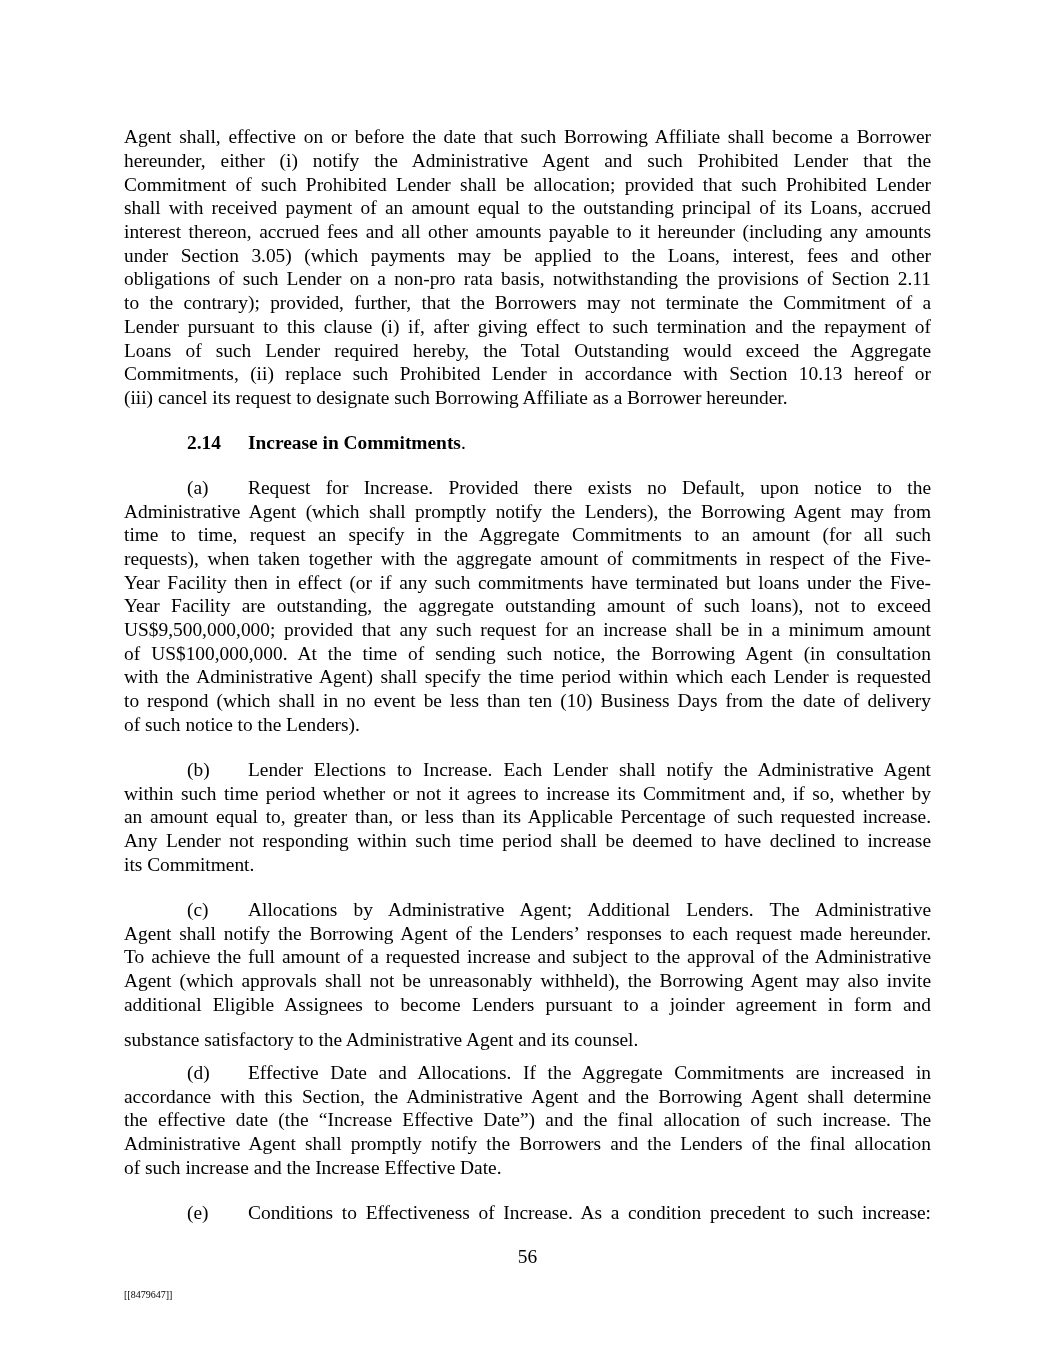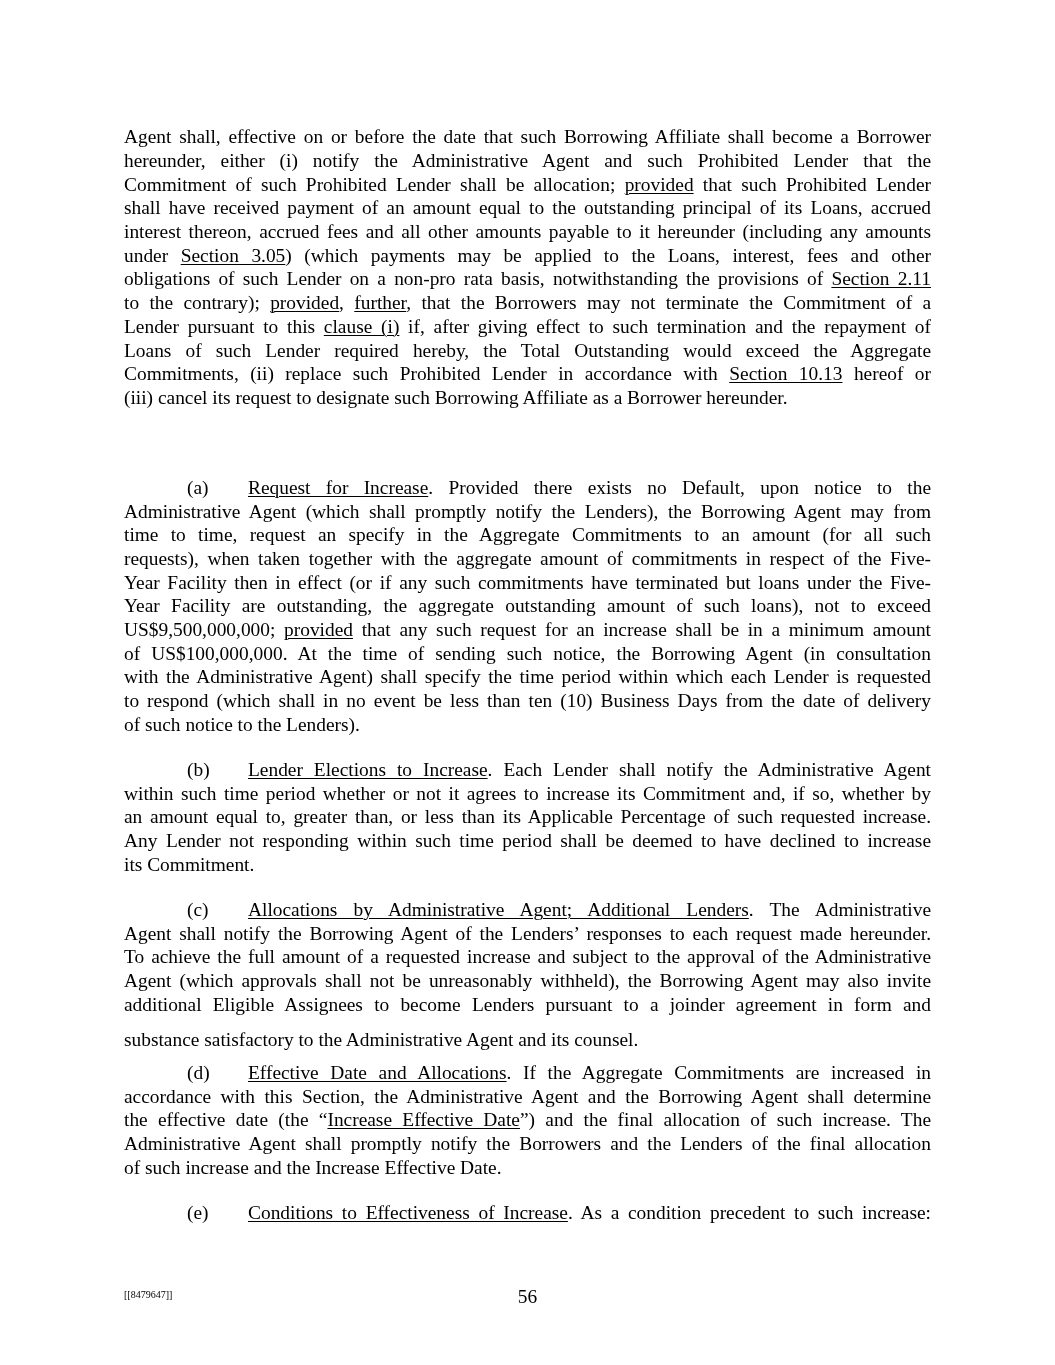--- a/index.html
+++ b/index.html
@@ -3,47 +3,50 @@
 <meta charset="utf-8">
 <style>
   html, body { margin: 0; padding: 0; background: #ffffff; }
   body { width: 1055px; height: 1365px; position: relative; overflow: hidden;
          font-family: "Liberation Serif", serif; color: #000; }
   .page { position: absolute; left: 0; top: 0; width: 940px; height: 1365px; }
   .ln { position: absolute; left: 124px; width: 807px; font-size: 19.4px; line-height: 24px;
         white-space: nowrap; text-align: justify; text-align-last: justify; }
   .ln.last { text-align-last: left; }
   .ln.ind { left: 187px; width: 744px; }
-  .u { text-decoration: underline; text-underline-offset: 2px; text-decoration-thickness: 1px; }
+  .u { text-underline-offset: 2px; text-decoration-thickness: 1px; }
   .lbl { display: inline-block; width: 61px; text-align: left; }
   .head { position: absolute; left: 187px; font-size: 19.4px; line-height: 24px; font-weight: bold; white-space: nowrap; }
   .head .num { display: inline-block; width: 61px; }
-  .pno { position: absolute; top: 1245px; left: 0; width: 1055px; text-align: center; font-size: 19.4px; line-height: 24px; margin-top: 40px; }
+  .pno { position: absolute; top: 1245px; left: 0; width: 1055px; text-align: center; font-size: 19.4px; line-height: 24px; }
   .docid { position: absolute; top: 1289px; left: 124px; font-size: 10px; line-height: 12px; text-align: center; }
 </style>
 </head>
 <body>
 
 <div class="page">
 
   <div>
     <div class="ln" style="top:125px">Agent shall, effective on or before the date that such Borrowing Affiliate shall become a Borrower</div>
     <div class="ln" style="top:149px">hereunder, either (i) notify the Administrative Agent and such Prohibited Lender that the</div>
     <div class="ln" style="top:173px"><span>Commitment of such Prohibited Lender shall be allocation; </span><span class="u">provided</span><span> that such Prohibited Lender</span></div>
-    <div class="ln" style="top:196px">shall have received payment of an amount equal to the outstanding principal of its Loans, accrued</div>
+    <div class="ln" style="top:196px">shall with received payment of an amount equal to the outstanding principal of its Loans, accrued</div>
     <div class="ln" style="top:220px">interest thereon, accrued fees and all other amounts payable to it hereunder (including any amounts</div>
     <div class="ln" style="top:244px"><span>under </span><span class="u">Section 3.05</span><span>) (which payments may be applied to the Loans, interest, fees and other</span></div>
     <div class="ln" style="top:267px"><span>obligations of such Lender on a non-pro rata basis, notwithstanding the provisions of </span><span class="u">Section 2.11</span></div>
     <div class="ln" style="top:291px"><span>to the contrary); </span><span class="u">provided</span><span>, </span><span class="u">further</span><span>, that the Borrowers may not terminate the Commitment of a</span></div>
     <div class="ln" style="top:315px"><span>Lender pursuant to this </span><span class="u">clause (i)</span><span> if, after giving effect to such termination and the repayment of</span></div>
     <div class="ln" style="top:339px">Loans of such Lender required hereby, the Total Outstanding would exceed the Aggregate</div>
     <div class="ln" style="top:362px"><span>Commitments, (ii) replace such Prohibited Lender in accordance with </span><span class="u">Section 10.13</span><span> hereof or</span></div>
     <div class="ln last" style="top:386px">(iii) cancel its request to designate such Borrowing Affiliate as a Borrower hereunder.</div>
   </div>
 
+  <div class="head" style="top:431px">
+    <span class="num">2.14</span><span>Increase in Commitments</span><span style="font-weight:normal">.</span>
+  </div>
 
   <div>
     <div class="ln ind" style="top:476px"><span class="lbl">(a)</span><span class="u">Request for Increase</span><span>.  Provided there exists no Default, upon notice to the</span></div>
     <div class="ln" style="top:500px">Administrative Agent (which shall promptly notify the Lenders), the Borrowing Agent may from</div>
     <div class="ln" style="top:523px">time to time, request an specify in the Aggregate Commitments to an amount (for all such</div>
     <div class="ln" style="top:547px">requests), when taken together with the aggregate amount of commitments in respect of the Five-</div>
     <div class="ln" style="top:571px">Year Facility then in effect (or if any such commitments have terminated but loans under the Five-</div>
     <div class="ln" style="top:594px">Year Facility are outstanding, the aggregate outstanding amount of such loans), not to exceed</div>
     <div class="ln" style="top:618px"><span>US$9,500,000,000; </span><span class="u">provided</span><span> that any such request for an increase shall be in a minimum amount</span></div>
     <div class="ln" style="top:642px">of US$100,000,000.  At the time of sending such notice, the Borrowing Agent (in consultation</div>

